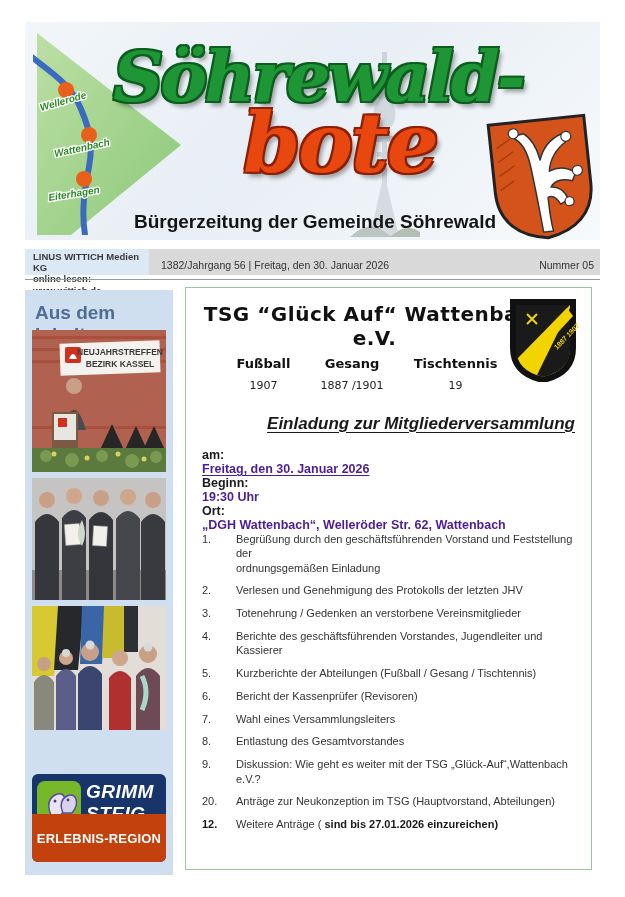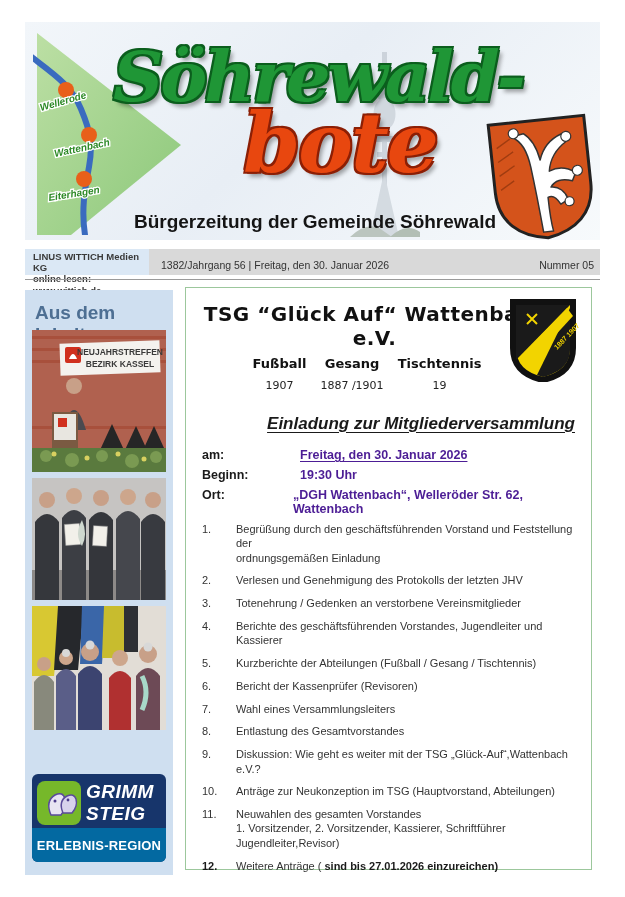--- a/index.html
+++ b/index.html
@@ -39,38 +39,38 @@
   .sb-title{margin:12px 8px 0 10px;font-size:19px;font-weight:bold;color:#4e6f93;
             padding-bottom:4px;border-bottom:2px solid #8fa2b5;}
   .sb-photo{position:absolute;left:7px;width:134px;background:#ddd;}
   .grimm{position:absolute;left:7px;top:484px;width:134px;height:88px;background:#17356b;
          border-radius:6px;overflow:hidden;}
   .grimm-top{position:relative;height:57px;padding-left:16px;}
   .grimm-badge{position:absolute;left:5px;top:7px;width:44px;height:44px;background:#76b82a;
                border-radius:8px;}
   .grimm-word{position:absolute;left:54px;font-style:italic;font-weight:bold;color:#fff;
               font-size:19px;line-height:1;letter-spacing:.5px;}
-  .grimm-band{position:absolute;left:0;bottom:0;width:100%;height:34px;background:#0369a1;
+  .grimm-band{position:absolute;left:0;bottom:0;width:100%;height:48px;background:#c2410c;
               display:flex;align-items:center;justify-content:center;}
   .grimm-band span{font-weight:bold;font-size:13px;color:#fff;letter-spacing:.2px;}
   
   .article{position:absolute;left:185px;top:287px;width:407px;height:583px;
            border:1px solid #9cc79c;background:#fff;box-sizing:border-box;
            padding:14px 16px 0 16px;}
   .club-title{width:345px;text-align:center;font-family:"DejaVu Sans",sans-serif;
               font-weight:bold;font-size:20px;letter-spacing:.5px;color:#111;}
   .badge-svg{position:absolute;right:12px;top:10px;width:72px;height:84px;}
-  .dept-row{width:330px;display:flex;justify-content:center;gap:14px;margin-top:6px;}
+  .dept-row{width:330px;display:flex;justify-content:center;gap:30px;margin-top:6px;}
   .dept{text-align:center;font-family:"DejaVu Sans",sans-serif;}
   .dept .dn{font-weight:bold;font-size:13px;color:#111;}
   .dept .dy{font-size:11px;margin-top:8px;color:#222;}
   .invite{margin:22px 0 14px 0;text-align:right;font-weight:bold;font-style:italic;
           font-size:17px;color:#1a1a1a;text-decoration:underline;
           text-underline-offset:3px;}
-  .detail-row{display:flex;margin-bottom:6px;}
+  .detail-row{display:flex;margin-bottom:0;flex-direction:column;}
   .detail-row .lab{width:98px;font-weight:bold;font-size:12.5px;color:#1a1a1a;}
   .detail-row .val{font-weight:bold;font-size:12.5px;color:#4c1d95;}
   .val.u{text-decoration:underline;text-underline-offset:2px;}
   .agenda-title{font-weight:bold;font-size:12.5px;color:#1a1a1a;
                 text-decoration:underline;text-underline-offset:2px;margin:3px 0 8px 0;}
   .ag-item{display:flex;margin-bottom:8.5px;font-size:11px;color:#333;line-height:1.3;}
   .ag-item .n{width:34px;flex:none;}
   .ag-item .t{flex:1;}
   .ag-item.b .n,.ag-item.b .tb{font-weight:bold;color:#1a1a1a;}
 </style>
@@ -324,27 +324,22 @@
     </div>
     <div class="ag-item">
       <span class="n">8.</span>
       <span class="t">Entlastung des Gesamtvorstandes</span>
     </div>
     <div class="ag-item">
       <span class="n">9.</span>
       <span class="t">Diskussion: Wie geht es weiter mit der TSG „Glück-Auf“,Wattenbach e.V.?</span>
     </div>
     <div class="ag-item">
-      <span class="n">10.</span>
+      <span class="n">20.</span>
       <span class="t">Anträge zur Neukonzeption  im TSG (Hauptvorstand, Abteilungen)</span>
-    </div>
-    <div class="ag-item">
-      <span class="n">11.</span>
-      <span class="t"><span>Neuwahlen des gesamten Vorstandes</span><br>
-        <span>1. Vorsitzender, 2. Vorsitzender, Kassierer, Schriftführer Jugendleiter,Revisor)</span></span>
     </div>
     <div class="ag-item b">
       <span class="n">12.</span>
       <span class="t"><span>Weitere Anträge (</span><span class="tb"> sind bis 27.01.2026 einzureichen)</span></span>
     </div>
 
   </main>
 </div>
 
 </body></html>

